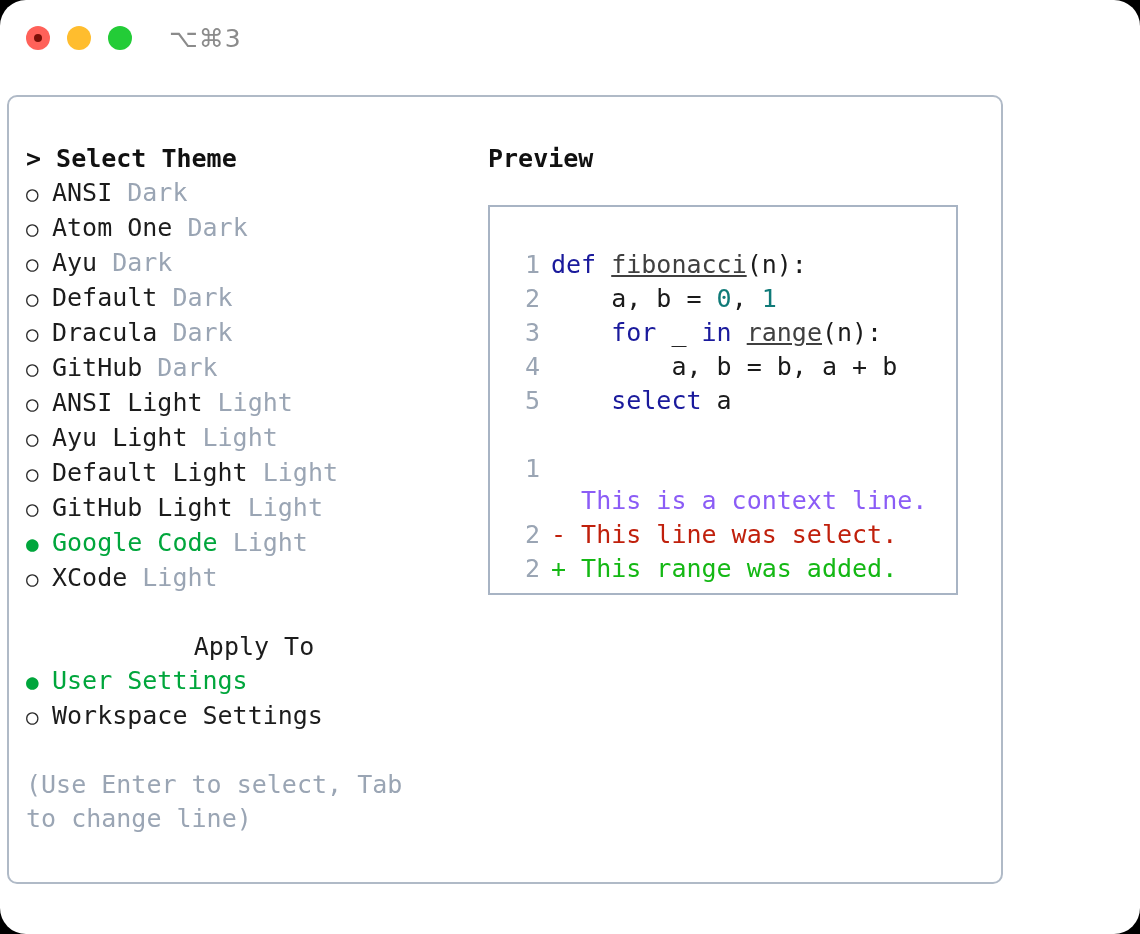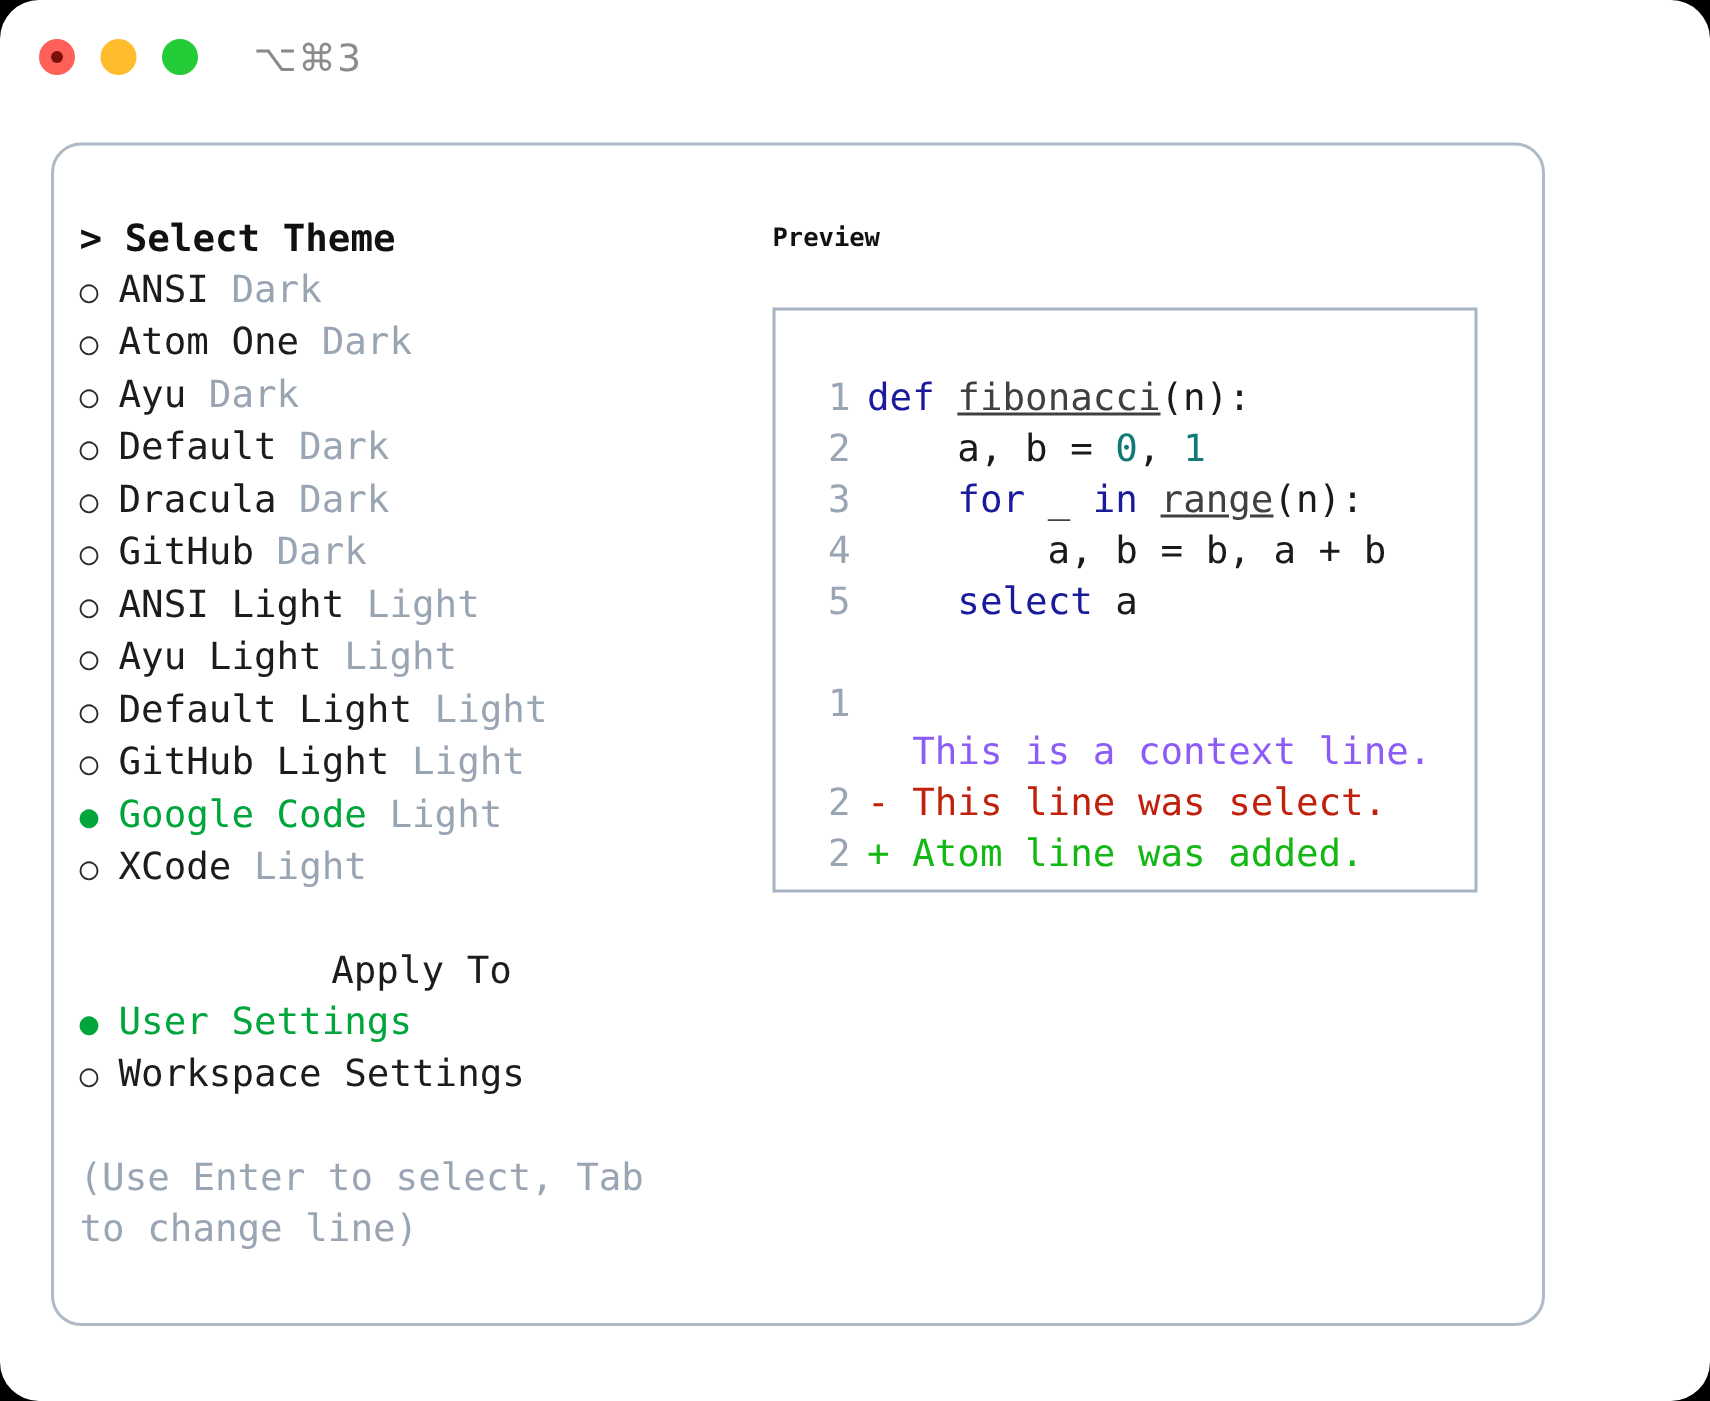--- a/index.html
+++ b/index.html
@@ -59,25 +59,25 @@
     left: 169px; top: 24px;
     font-size: 25px;
     letter-spacing: 1px;
     color: #8b8b8b;
     font-family: "DejaVu Sans", "Liberation Sans", sans-serif;
   }
 
   
   .panel {
     position: absolute;
-    left: 34px; top: 95px;
+    left: 7px; top: 95px;
     width: 992px;
     height: 785px;
     border: 2px solid #b0bac7;
-    border-radius: 20px;
+    border-radius: 10px;
     background: #ffffff;
   }
 
   
   .left-col {
     position: absolute;
     left: 17px; top: 45px;
     width: 430px;
   }
   .section-title {
@@ -122,21 +122,21 @@
     width: 415px;
   }
 
   
   .right-col {
     position: absolute;
     left: 479px; top: 45px;
     width: 480px;
   }
   .preview-title {
-    font-size: 17px;
+    font-size: 25px;
     font-weight: bold;
     color: #111111;
     line-height: 34px;
   }
   .preview-box {
     margin-top: 29px;
     width: 470px;
     height: 390px;
     border: 2px solid #a8b4c4;
     background: #ffffff;
@@ -219,19 +219,19 @@
             <div class="code-line"><span class="lineno">1</span><span><span class="kw">def</span><span class="code"> </span><span class="fn">fibonacci</span><span class="code">(n):</span></span></div>
             <div class="code-line"><span class="lineno">2</span><span><span class="code">    a, b = </span><span class="num">0</span><span class="code">, </span><span class="num">1</span></span></div>
             <div class="code-line"><span class="lineno">3</span><span><span class="code">    </span><span class="kw">for</span><span class="code"> _ </span><span class="kw">in</span><span class="code"> </span><span class="fn">range</span><span class="code">(n):</span></span></div>
             <div class="code-line"><span class="lineno">4</span><span><span class="code">        a, b = b, a + b</span></span></div>
             <div class="code-line"><span class="lineno">5</span><span><span class="code">    </span><span class="kw">select</span><span class="code"> a</span></span></div>
           </div>
         <div class="blank"></div>
         <div id="diff-block">
             <div class="code-line"><span class="lineno">1</span><span class="ctx">  This is a context line.</span></div>
             <div class="code-line"><span class="lineno">2</span><span class="del">- This line was select.</span></div>
-            <div class="code-line"><span class="lineno">2</span><span class="add">+ Atom line was added.</span></div>
+            <div class="code-line"><span class="lineno">2</span><span class="add">+ This range was added.</span></div>
           </div>
       </div>
     </div>
 
   </div>
 </div>
 
 </body></html>

